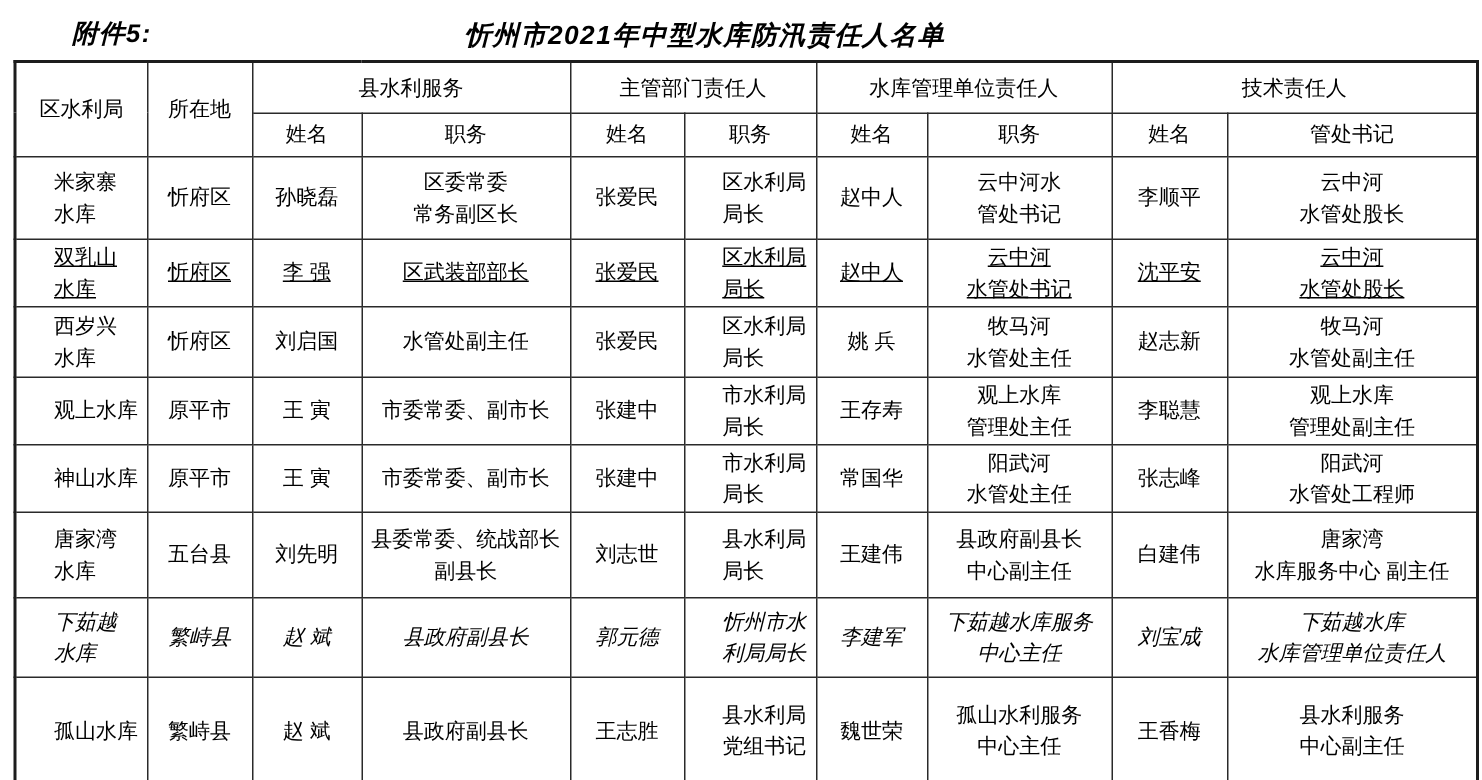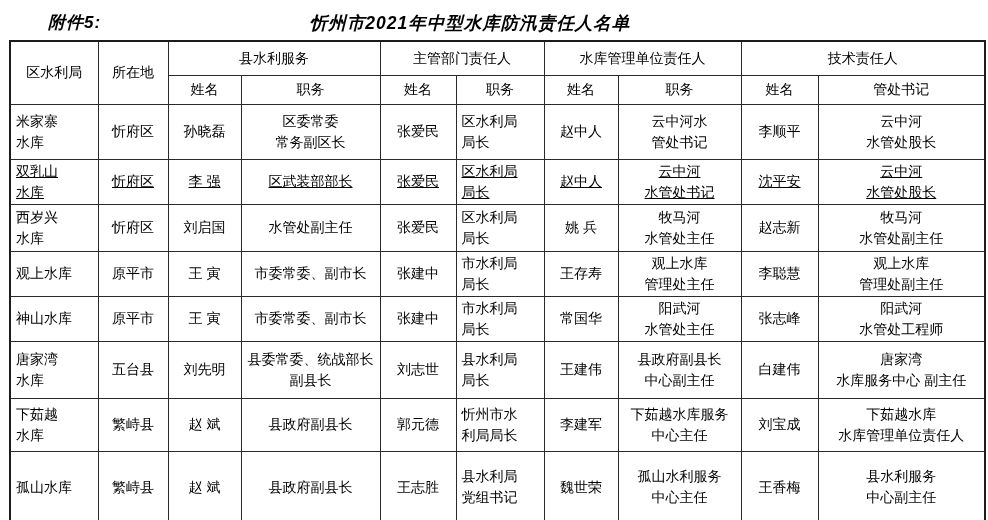--- a/index.html
+++ b/index.html
@@ -46,21 +46,21 @@
     font-weight: normal;
     text-align: center;
     vertical-align: middle;
     white-space: pre-line;
     line-height: 1.5;
     padding: 1px 3px;
     overflow: hidden;
   }
   .main-table td.align-left, .main-table th.align-left {
     text-align: left;
-    padding-left: 5px;
+    padding-left: 25px;
   }
 </style>
 </head>
 <body>
 
 <div class="doc-header">
   <span class="attachment-label">附件5:</span>
   <h1 class="doc-title">忻州市2021年中型水库防汛责任人名单</h1>
 </div>
 
@@ -187,21 +187,21 @@
         <td>刘志世</td>
         <td class="align-left">县水利局
 局长</td>
         <td>王建伟</td>
         <td>县政府副县长
 中心副主任</td>
         <td>白建伟</td>
         <td>唐家湾
 水库服务中心 副主任</td>
       </tr>
-      <tr style="height: 53px;">
+      <tr style="height: 53px; font-style: italic;">
         <td class="align-left">下茹越
 水库</td>
         <td>繁峙县</td>
         <td>赵 斌</td>
         <td>县政府副县长</td>
         <td>郭元德</td>
         <td class="align-left">忻州市水
 利局局长</td>
         <td>李建军</td>
         <td>下茹越水库服务

